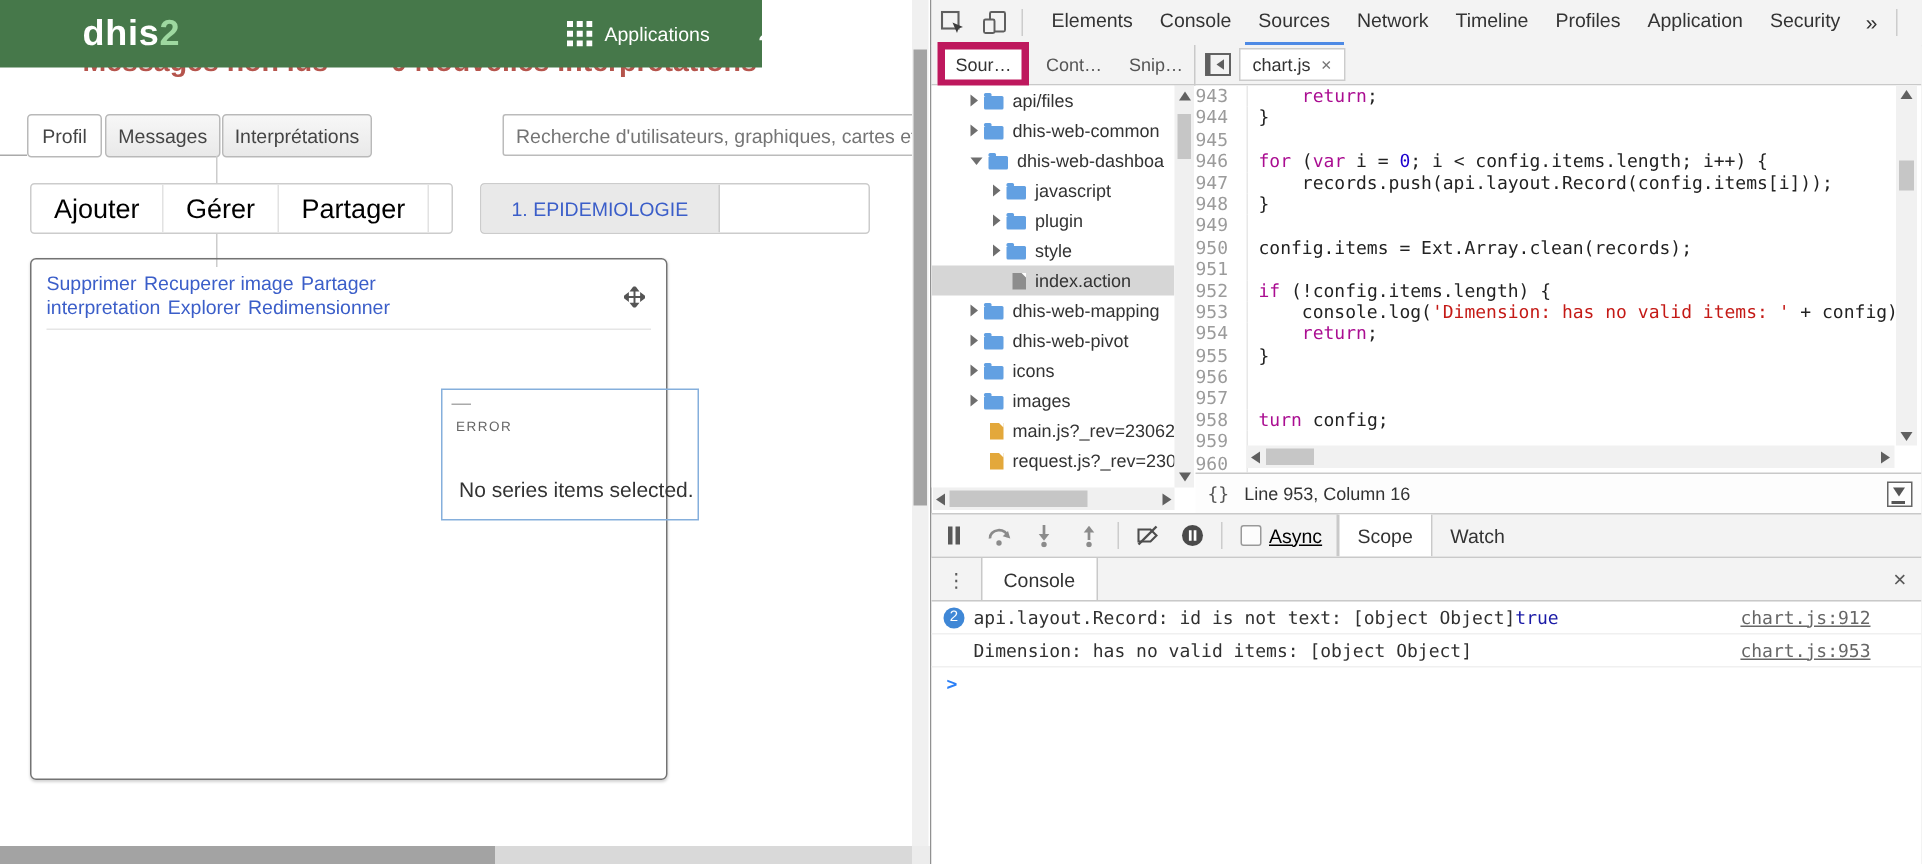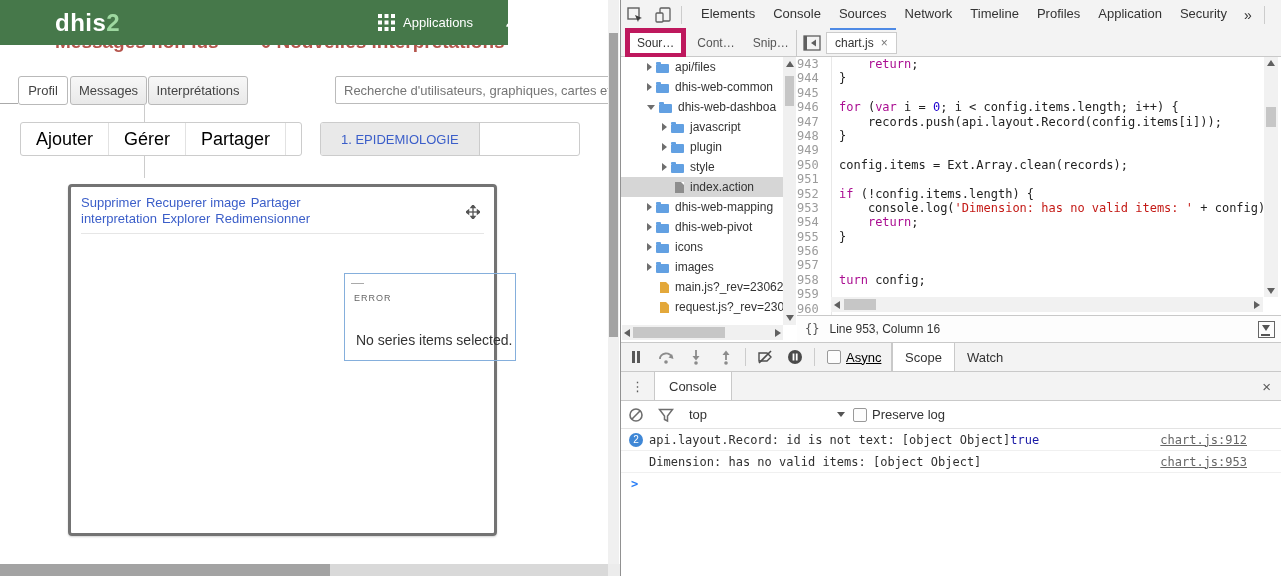--- a/index.html
+++ b/index.html
@@ -24,22 +24,22 @@
   .search{position:absolute;left:335px;top:76px;width:272px;height:26px;border:1px solid #bbb;border-radius:2px;
           font-size:13px;color:#888;padding:0 0 0 8px;outline:none;font-family:"Liberation Sans",sans-serif;}
   .btn-group{position:absolute;top:122px;height:32px;border:1px solid #ccc;border-radius:3px;background:#fff;
              display:flex;align-items:stretch;overflow:hidden;}
   .bg1{left:20px;width:280px;}
   .bg2{left:320px;width:258px;}
   .tbtn{display:flex;align-items:center;padding:0 15px;font-size:18px;color:#000000;border-right:1px solid #e2e2e2;cursor:pointer;}
   .tbtn:last-child{border-right:none;}
   .dashtab{display:flex;align-items:center;padding:0 20px;font-size:13px;color:#3b5ec9;background:#e9e9e9;border-right:1px solid #ccc;}
   .strayline{position:absolute;left:144px;top:104px;width:1px;height:74px;background:#ccc;}
-  .widget{position:absolute;left:20px;top:184px;width:423px;height:346px;border:3px solid #737373;border-radius:4px;
-          box-shadow:0 1px 2px rgba(0,0,0,.18);background:transparent;margin-left:48px;}
+  .widget{position:absolute;left:20px;top:172px;width:423px;height:346px;border:1px solid #737373;border-radius:4px;
+          box-shadow:0 1px 2px rgba(0,0,0,.18);background:transparent;}
   .wlinks{position:absolute;left:10px;top:8px;width:230px;font-size:13px;color:#3b5ec9;line-height:16px;}
   .wlinks .lnk{margin-right:5px;cursor:pointer;}
   .move-ic{position:absolute;right:14px;top:18px;width:14px;height:14px;}
   .wsep{position:absolute;left:10px;top:46px;width:403px;height:1px;background:#e6e6e6;}
   .errbox{position:absolute;left:273px;top:86px;width:170px;height:86px;border:1px solid #85afdc;background:transparent;}
   .errtick{position:absolute;left:6px;top:9px;width:13px;height:1px;background:#aaa;}
   .errlabel{position:absolute;left:9px;top:19px;font-size:9px;letter-spacing:1px;color:#666;}
   .errmsg{position:absolute;left:11px;top:58px;font-size:14px;color:#333;white-space:nowrap;}
   .vsb{position:absolute;left:608px;top:0;width:11px;height:564px;background:#f0f0f0;}
   .vsb .thumb{position:absolute;left:1px;top:33px;width:9px;height:304px;background:#a3a3a3;}
@@ -427,33 +427,20 @@
     </div>
 
     <div class="consolewrap">
       <div class="con-header">
         <span class="con-menu">⋮</span>
         <div class="con-tab">
             <span>Console</span>
           </div>
         <span class="con-close">×</span>
       </div>
-      <div class="con-toolbar">
-        <svg class="dbg-ic" viewBox="0 0 16 16">
-          <circle cx="8" cy="8" r="6" fill="none" stroke="#6e6e6e" stroke-width="1.6"></circle>
-          <line x1="3.8" y1="12.2" x2="12.2" y2="3.8" stroke="#6e6e6e" stroke-width="1.6"></line>
-        </svg>
-        <svg class="dbg-ic" viewBox="0 0 16 16">
-          <path d="M1.5 2.5h13L9.5 9v5l-3-1.5V9z" fill="none" stroke="#6e6e6e" stroke-width="1.5"></path>
-        </svg>
-        <span class="ctx">top</span>
-        <span class="dd-arrow"></span>
-        <span class="cb"></span>
-        <span class="plabel">Preserve log</span>
-      </div>
       <div>
           <div class="cmsg">
             <span class="badge">2</span>
             <span>api.layout.Record: id is not text: [object Object] </span>
             <span class="boolv">true</span>
             <span class="loc">chart.js:912</span>
           </div>
           <div class="cmsg">
             <span class="badge empty"></span>
             <span>Dimension: has no valid items: [object Object]</span>

